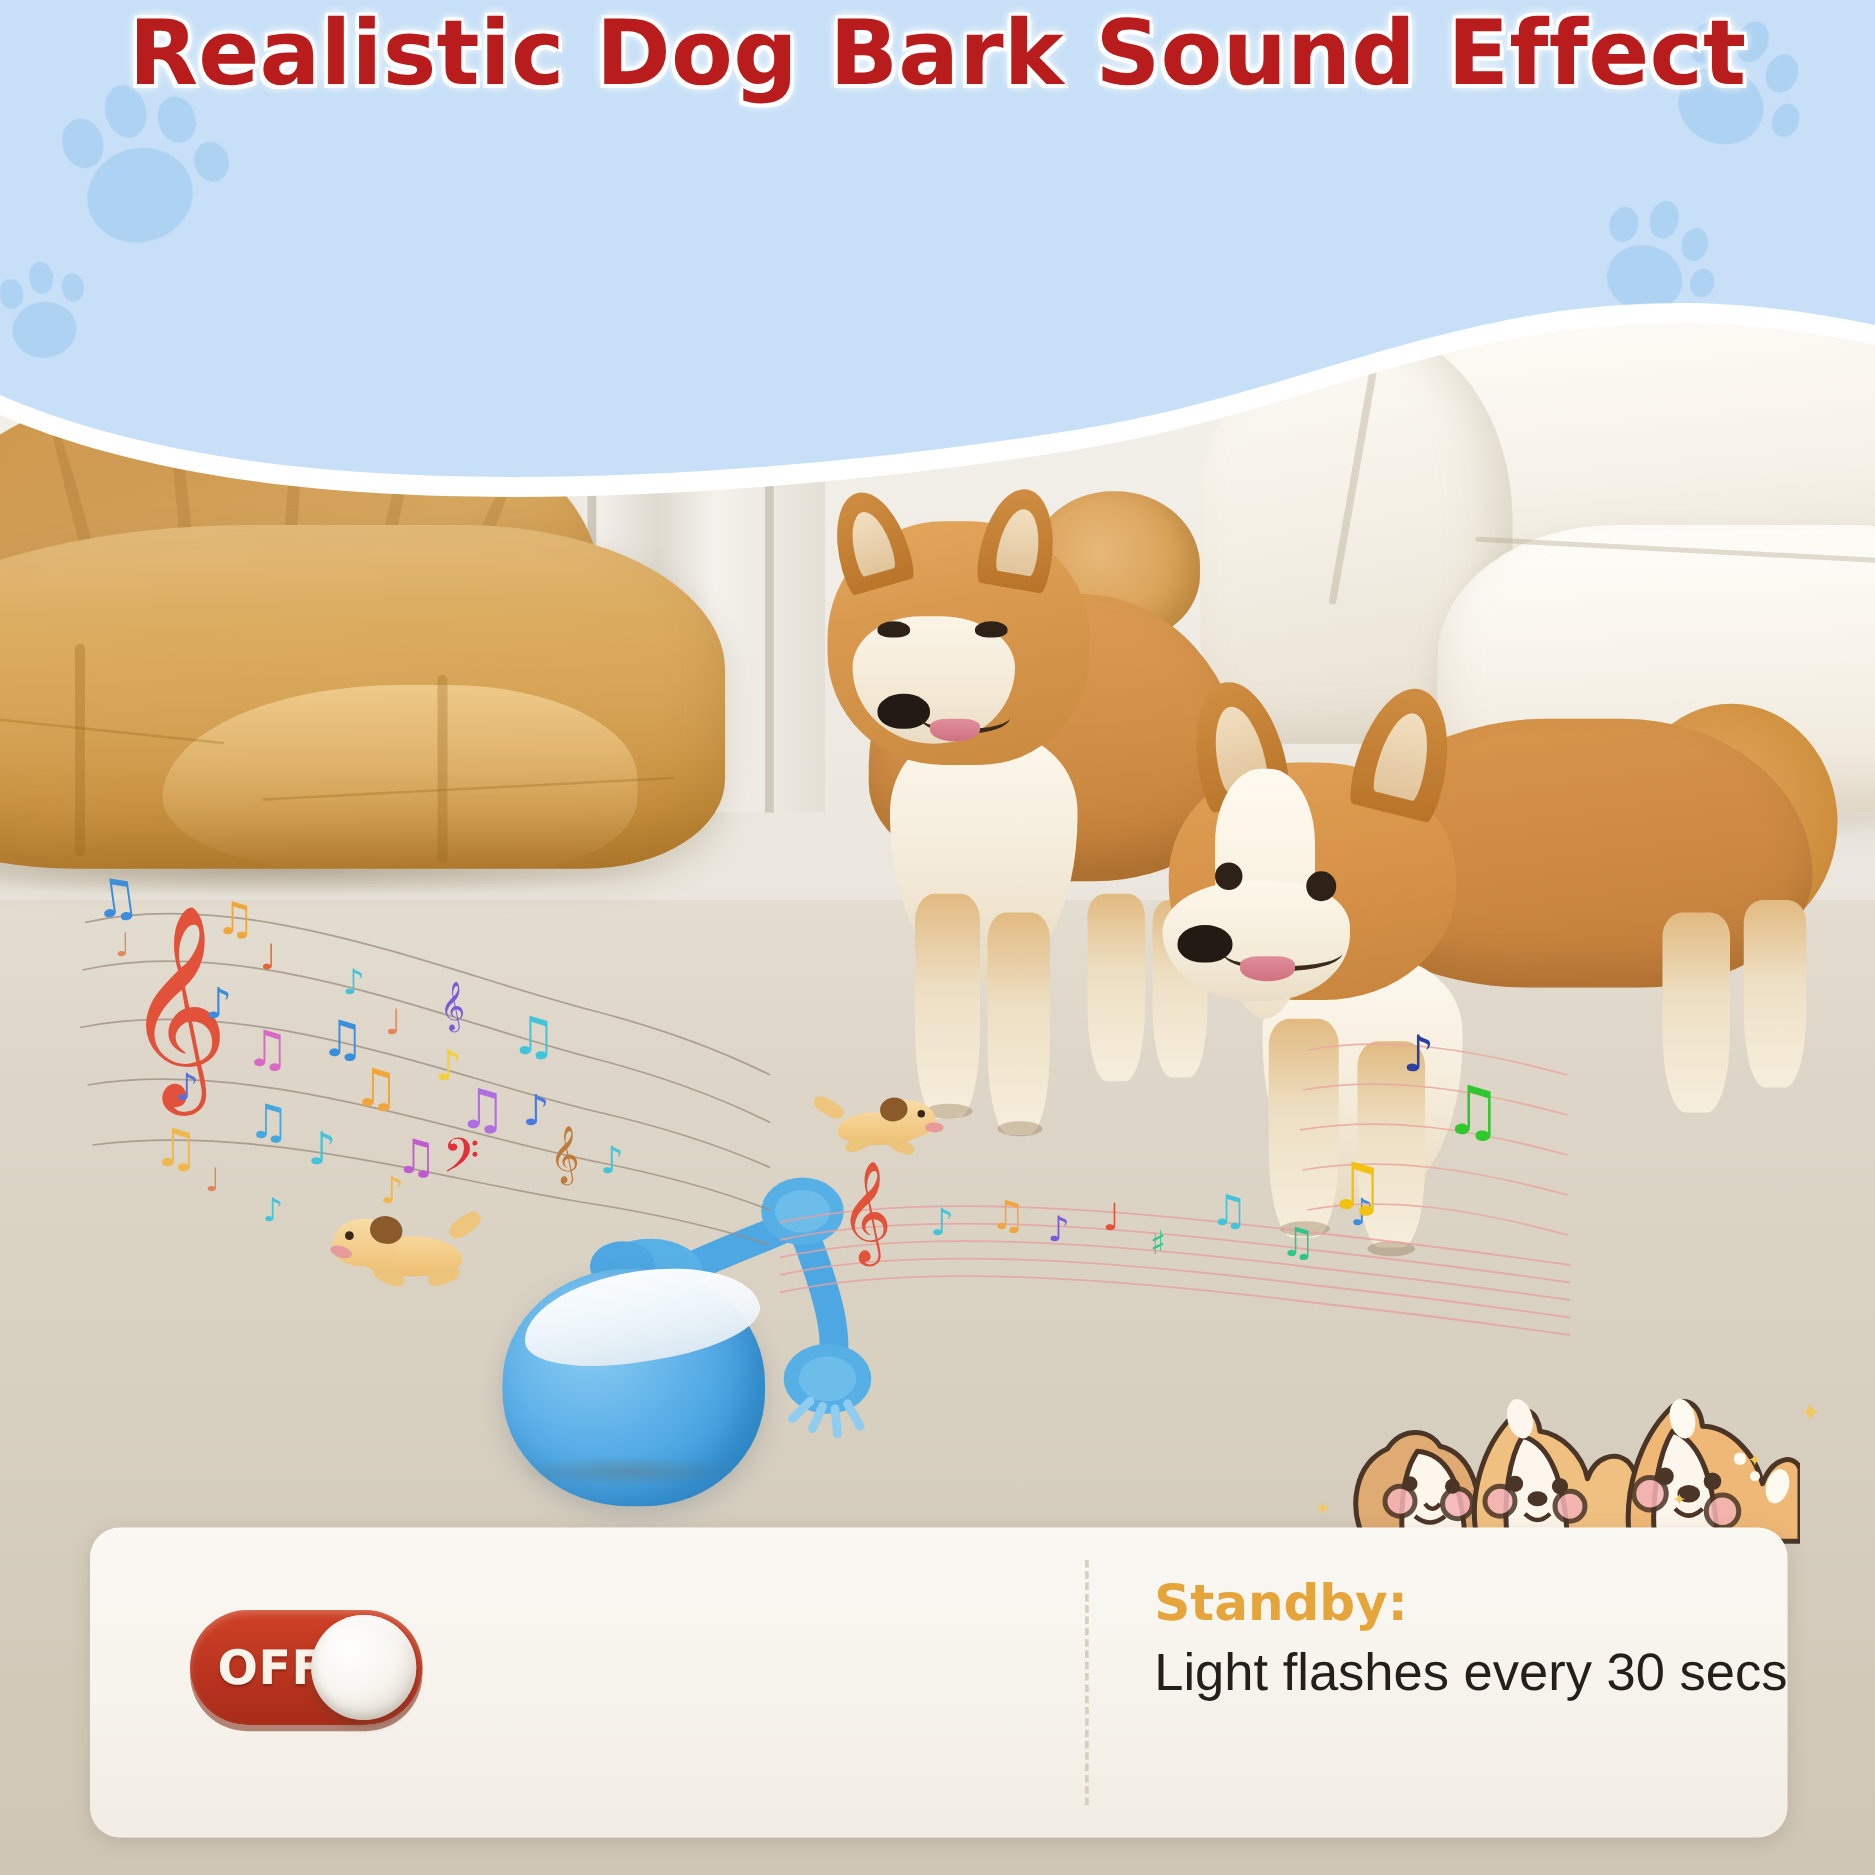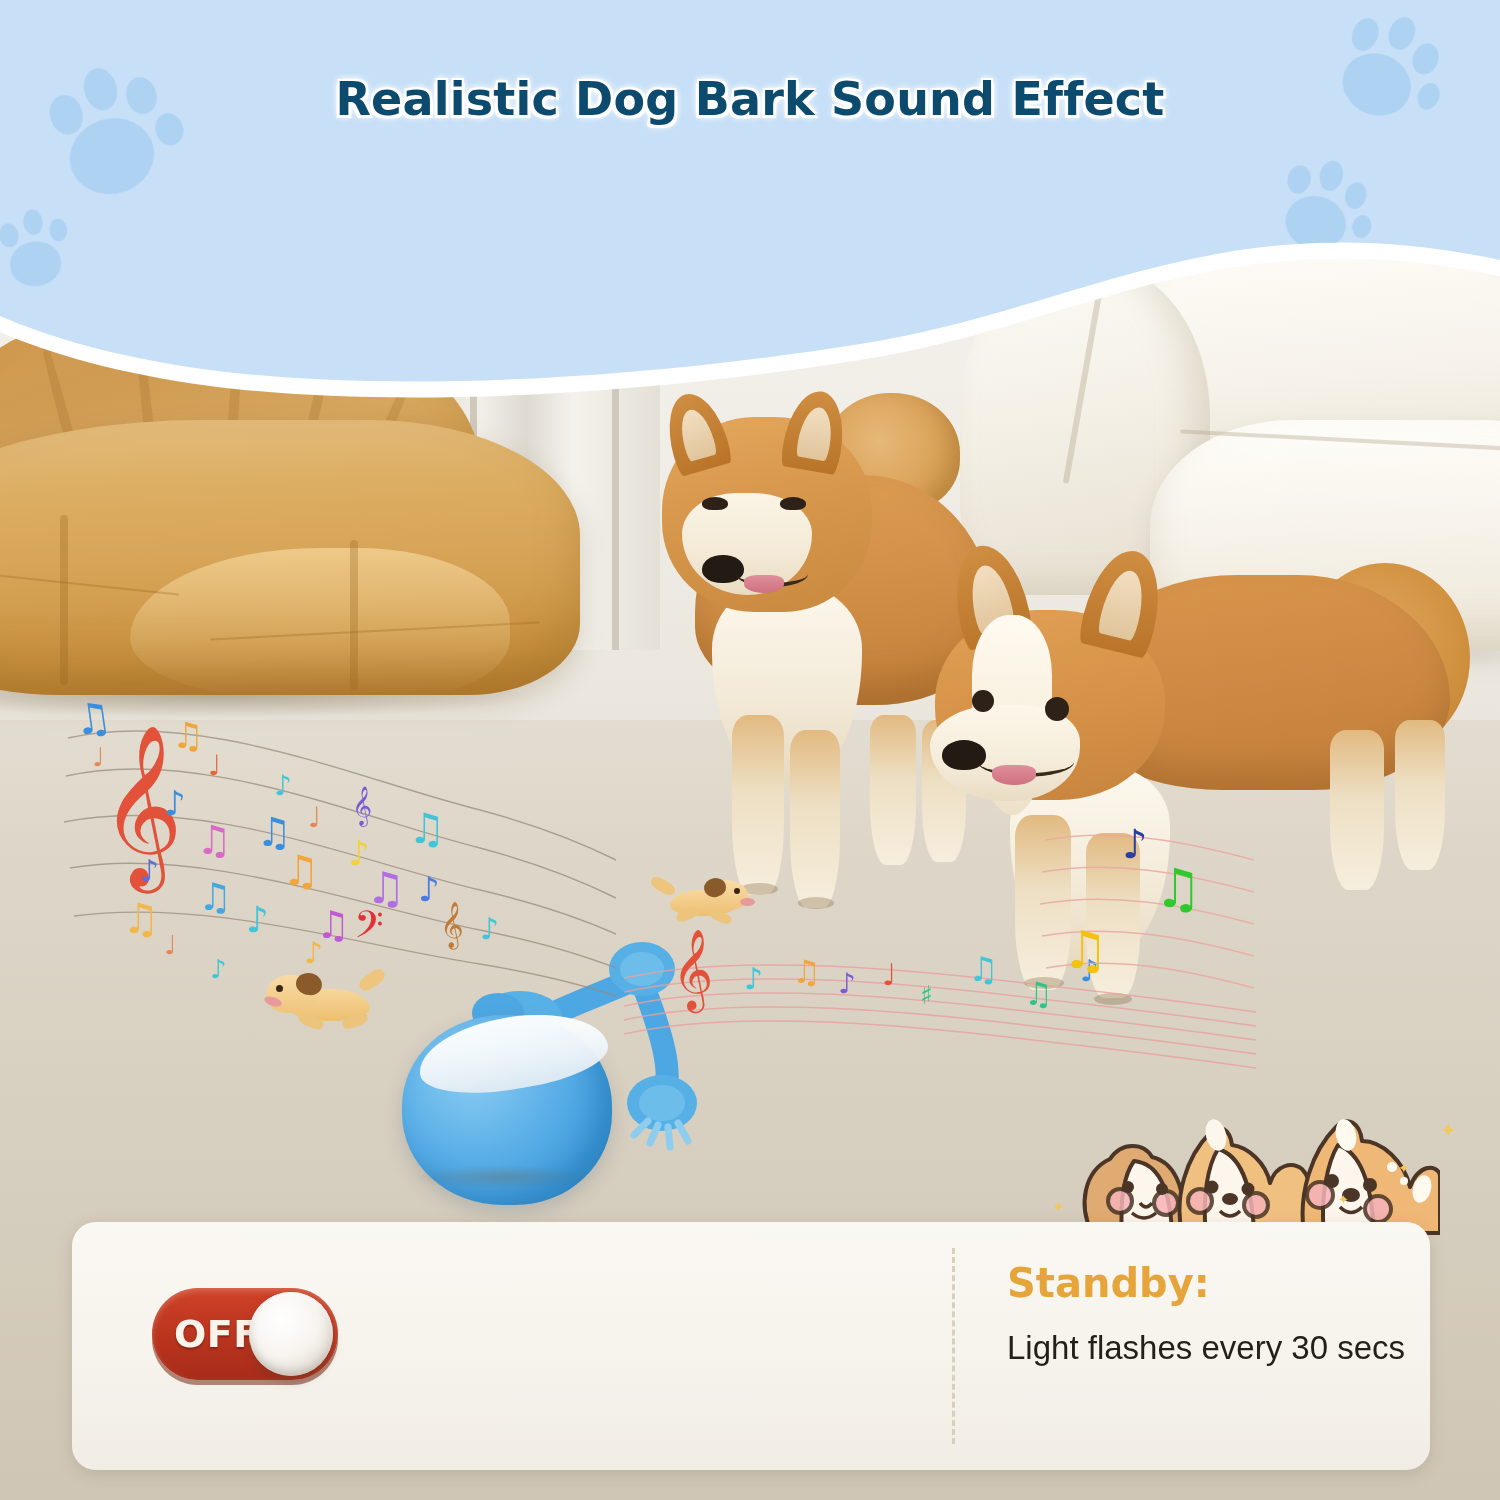--- a/index.html
+++ b/index.html
@@ -195,26 +195,25 @@
   .cd-tail { position:absolute; background:#eec57d; border-radius:40%; }
   .cd-leg { position:absolute; background:#edc47c; border-radius:40%; }
   .cd-tongue { position:absolute; background:#e79a9a; border-radius:50%; }
 
   
   .banner { position:absolute; left:0; top:0; width:1500px; height:400px; pointer-events:none; }
   .banner svg { display:block; }
   .banner-text { position:absolute; left:0; top:0; width:1500px; }
   .title {
     text-align:center;
-    font-size: 46px;
+    font-size: 72px;
     font-weight: 900;
     letter-spacing: .2px;
-    color:#0c4a6e;
+    color:#b91c1c;
     font-family:"DejaVu Sans", sans-serif;
-    margin-top: 72px;
     text-shadow:
       0 0 7px #ffffff, 0 0 7px #ffffff, 0 0 10px #ffffff,
       2px 2px 0 #ffffff, -2px 2px 0 #ffffff, 2px -2px 0 #ffffff, -2px -2px 0 #ffffff,
       3px 3px 0 #ffffff, -3px 3px 0 #ffffff;
   }
   .subtitle {
     text-align:center;
     font-size: 36px;
     color:#1d232b;
     line-height: 1.38;
@@ -259,23 +258,23 @@
     font-family:"DejaVu Sans", sans-serif; margin-bottom: 6px; letter-spacing:.2px;
   }
   .feature p { font-size: 33px; line-height: 1.34; color:#241f1a; }
   .divider {
     width: 0; border-left: 3px dashed #d8cfbc; align-self: stretch;
     margin: 26px 18px 26px 0;
   }
   .panel-right { padding: 38px 0 0 34px; }
   .panel-right h3 {
     font-size: 40px; font-weight:900; color:#e6a53a;
-    font-family:"DejaVu Sans", sans-serif; margin-bottom: 20px;
-  }
-  .panel-right p { font-size: 33px; line-height: 1.34; color:#241f1a; white-space:nowrap;text-align:right; }
+    font-family:"DejaVu Sans", sans-serif; margin-bottom: 4px;
+  }
+  .panel-right p { font-size: 42px; line-height: 1.34; color:#241f1a; white-space:nowrap;text-align:right; }
 
   
   .sparkle { position:absolute; color:#f2c75c; font-size:20px; }
 </style>
 </head>
 <body>
 
 <div id="stage">
 
   <div class="scene">

